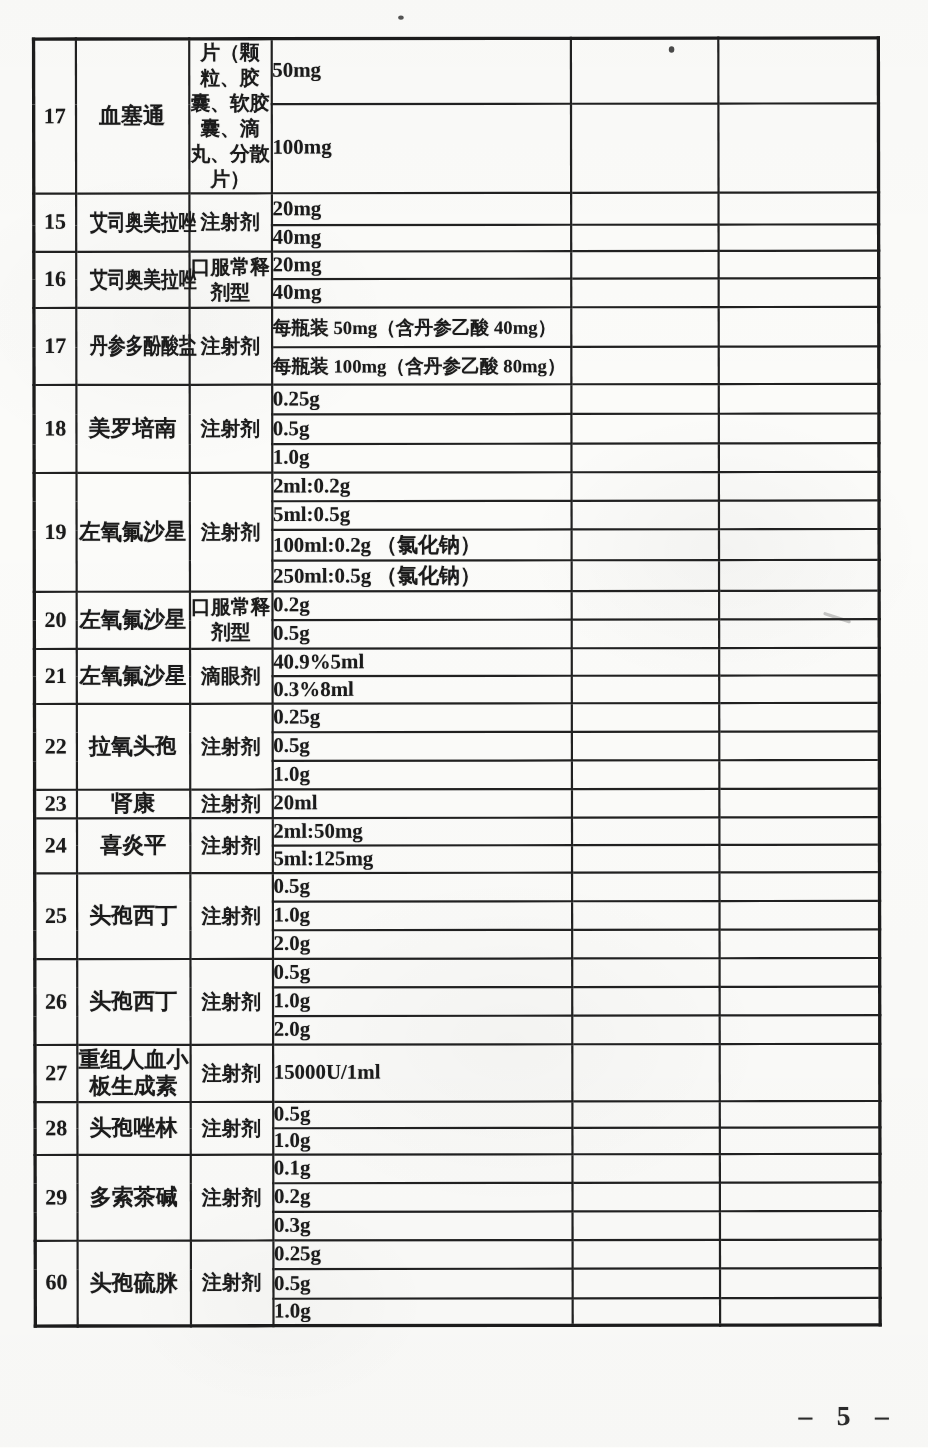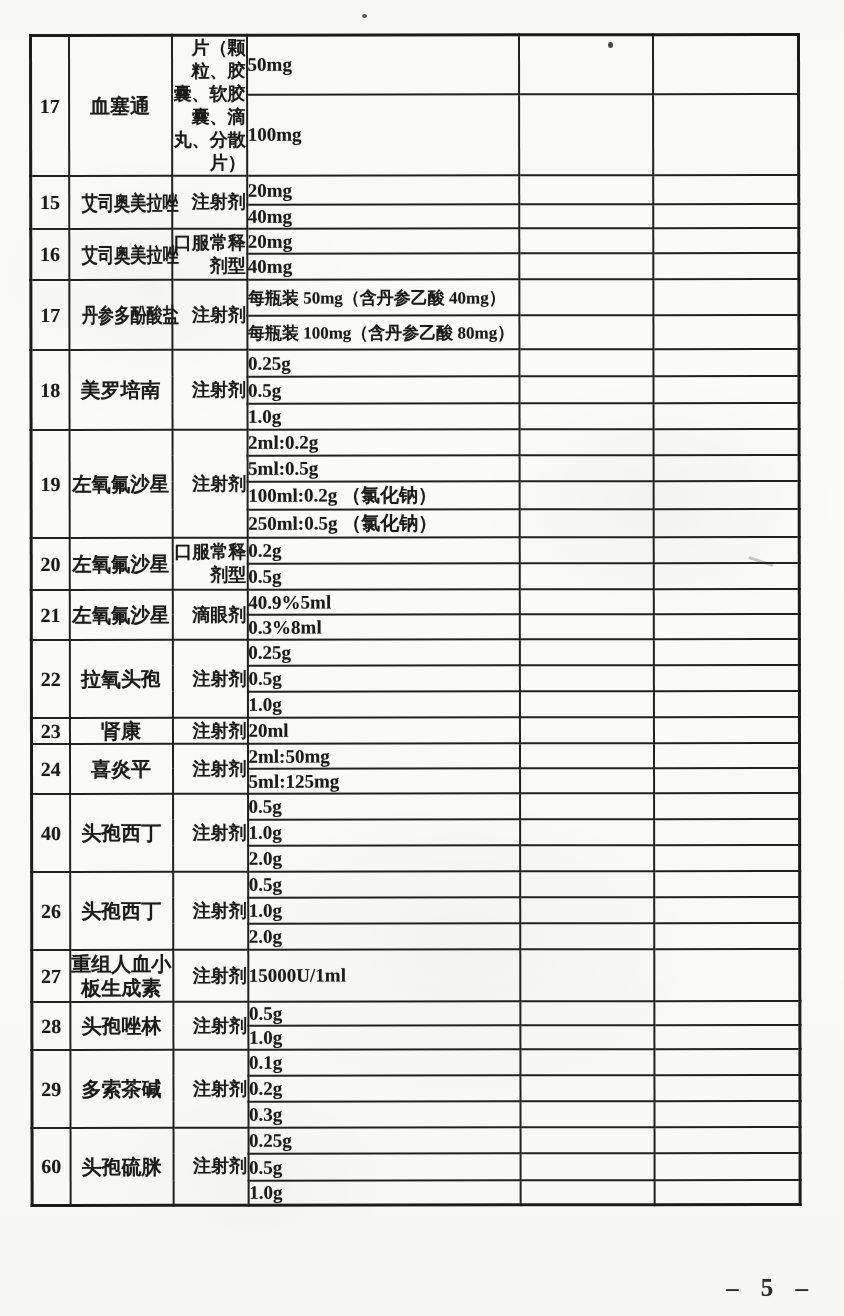--- a/index.html
+++ b/index.html
@@ -49,21 +49,21 @@
     font-weight: 700;
     font-size: 20px;
   }
   td.c-name {
     text-align: center;
     font-weight: 700;
     font-size: 20px;
     line-height: 24px;
   }
   td.c-form {
-    text-align: right;
+    text-align: center;
     font-weight: 700;
     font-size: 18px;
     line-height: 23px;
   }
   td.c-spec {
     text-align: left;
     font-weight: 700;
     font-size: 19px;
     padding-left: 4px;
     white-space: nowrap;
@@ -271,21 +271,21 @@
           <td class="c-spec">2ml:50mg</td>
           <td></td>
           <td></td>
         </tr>
         <tr style="height: 25px;">
           <td class="c-spec">5ml:125mg</td>
           <td></td>
           <td></td>
         </tr>
         <tr style="height: 26px;">
-          <td class="c-num" rowspan="3">40</td>
+          <td class="c-num" rowspan="3">25</td>
           <td class="c-name" rowspan="3"><span class="name-span">头孢西丁</span></td>
           <td class="c-form" rowspan="3">注射剂</td>
           <td class="c-spec">0.5g</td>
           <td></td>
           <td></td>
         </tr>
         <tr style="height: 26px;">
           <td class="c-spec">1.0g</td>
           <td></td>
           <td></td>

